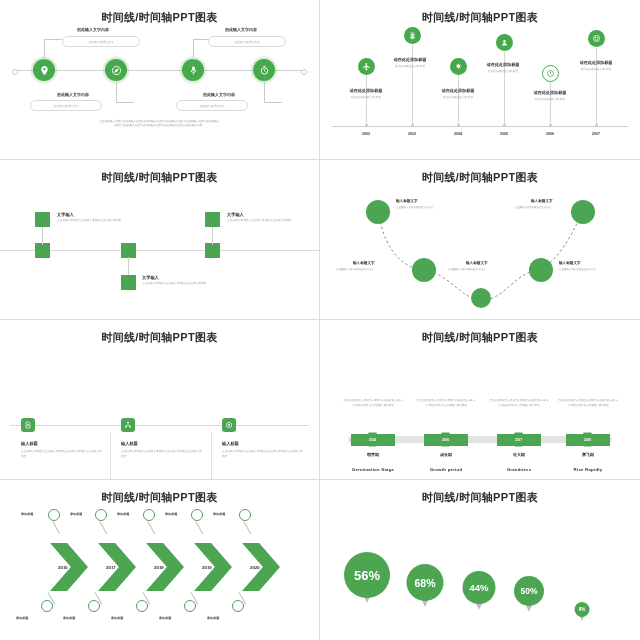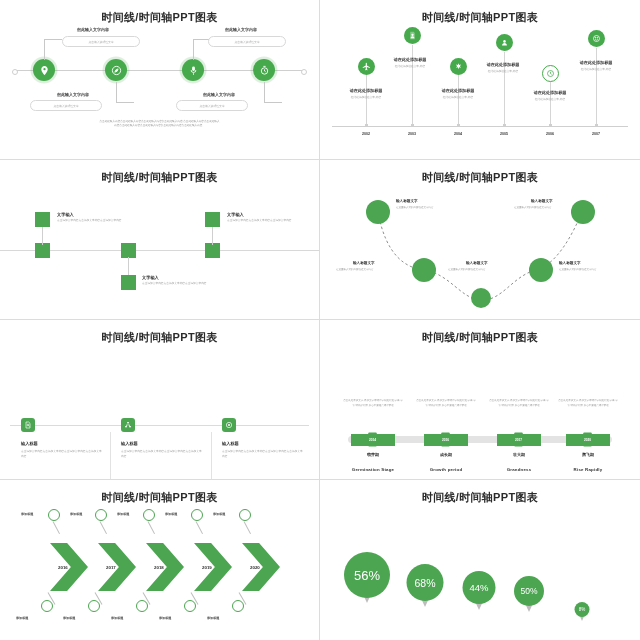--- a/index.html
+++ b/index.html
@@ -114,21 +114,21 @@
   .chev-yr { position:absolute; font-size:4.4px; font-weight:bold; color:#2c2c2c; }
   .ring { position:absolute; width:12px; height:12px; border:1px solid #4CA551; border-radius:50%; background:#fff; }
   .ring-ln { position:absolute; height:1px; background:#bdbdbd; transform-origin:left center; }
   .ring-lb { position:absolute; font-size:3.1px; color:#4f4f4f; font-weight:bold; }
 
   
   .pin { position:absolute; }
   .pin .bub {
     position:absolute; left:50%; transform:translateX(-50%);
     border-radius:50%; background:#4CA551; color:#fff;
-    display:flex; align-items:center; justify-content:center; font-weight:normal;
+    display:flex; align-items:center; justify-content:center; font-weight:bold;
   }
   .pin .tail {
     position:absolute; left:50%; transform:translateX(-50%);
     width:0; height:0; border-left:6px solid transparent; border-right:6px solid transparent;
     border-top:13px solid #bdbdbd;
   }
   svg { display:block; }
 </style>
 </head>
 <body>

